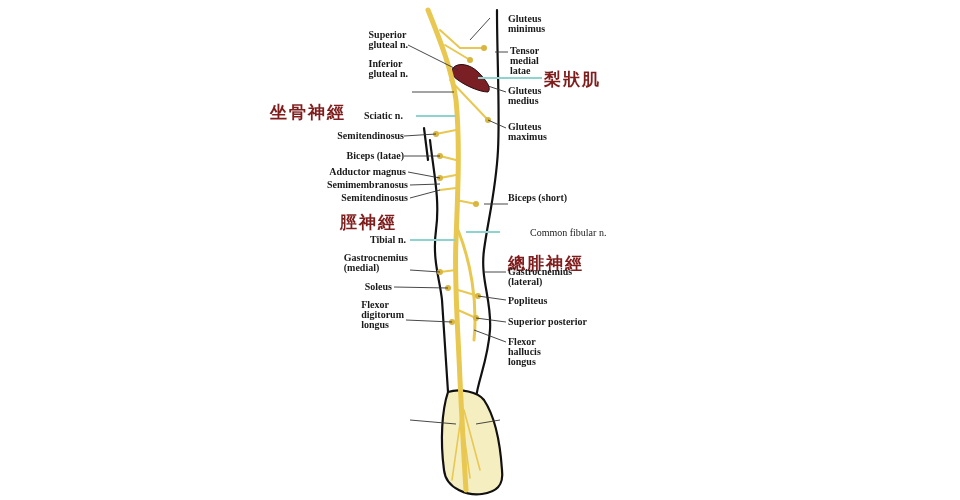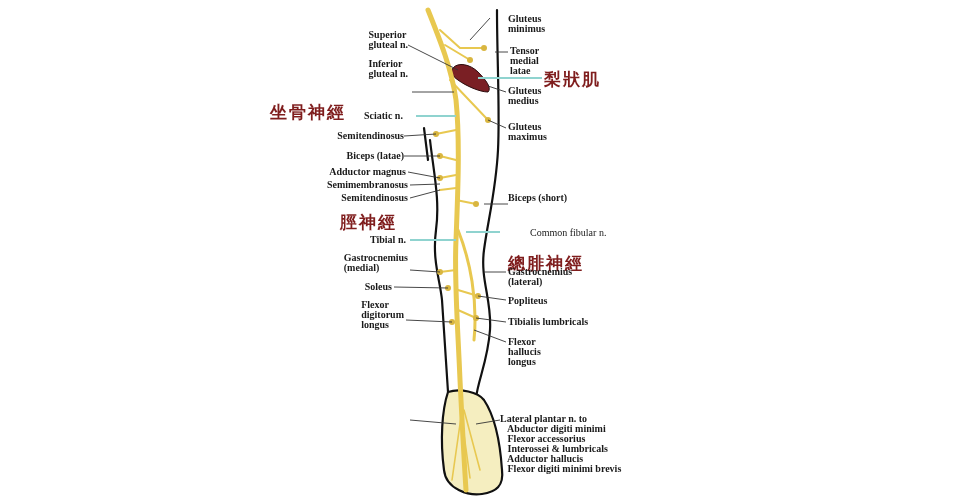--- a/index.html
+++ b/index.html
@@ -116,23 +116,17 @@
 latae</div>
   <div class="lbl" style="left:508px;top:86px;">Gluteus
 medius</div>
   <div class="lbl" style="left:508px;top:122px;">Gluteus
 maximus</div>
   <div class="lbl" style="left:508px;top:193px;">Biceps (short)</div>
   <div class="lbl" style="left:530px;top:228px;font-weight:normal;">Common fibular n.</div>
   <div class="lbl" style="left:508px;top:267px;">Gastrocnemius
 (lateral)</div>
   <div class="lbl" style="left:508px;top:296px;">Popliteus</div>
-  <div class="lbl" style="left:508px;top:317px;">Tibialis lumbricals</div>
+  <div class="lbl" style="left:508px;top:317px;">Superior posterior</div>
   <div class="lbl" style="left:508px;top:337px;">Flexor
 hallucis
 longus</div>
-  <div class="lbl" style="left:500px;top:414px;">Lateral plantar n. to
-   Abductor digiti minimi
-   Flexor accessorius
-   Interossei &amp; lumbricals
-   Adductor hallucis
-   Flexor digiti minimi brevis</div>
 </div>
 
 </body></html>

